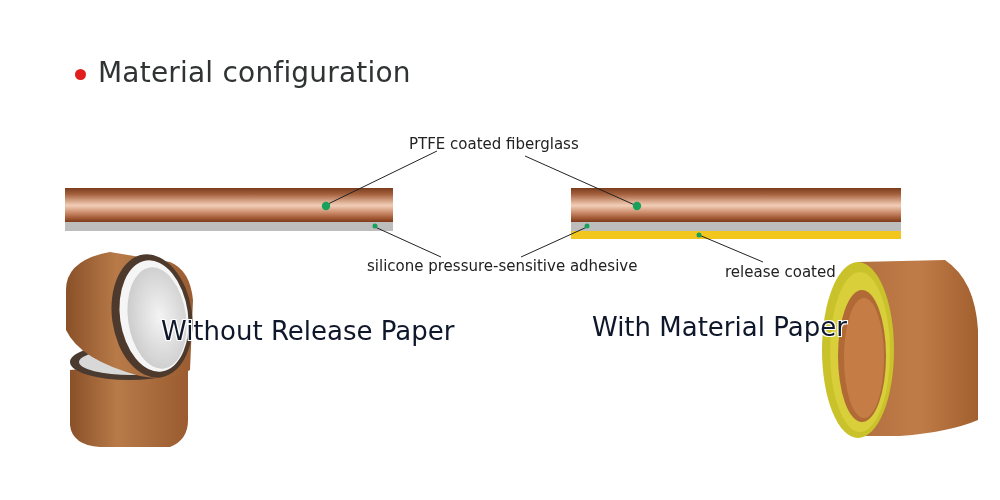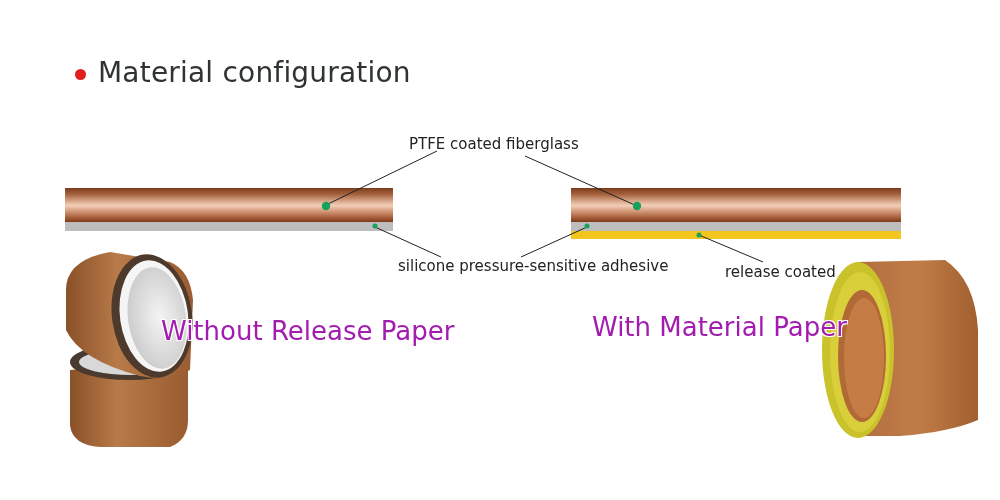--- a/index.html
+++ b/index.html
@@ -3,21 +3,21 @@
 <meta charset="utf-8">
 <style>
   html, body { margin: 0; padding: 0; background: #ffffff; }
   body { width: 1000px; height: 500px; position: relative; overflow: hidden;
          font-family: "DejaVu Sans", sans-serif; color: #2b2b2b; }
   .abs { position: absolute; }
   .title-wrap { left: 75px; top: 56px; display: flex; align-items: center; }
   .bullet { width: 11px; height: 11px; border-radius: 50%; background: #e01e1e; margin-right: 12px; margin-top: 3px; }
   .title { font-size: 28px; color: #2f3333; letter-spacing: 0.2px; }
   .lbl { font-size: 15px; color: #222; white-space: nowrap; }
-  .big { font-size: 26px; color: #a21caf; white-space: nowrap; }
+  .big { font-size: 26px; color: #0f172a; white-space: nowrap; }
   .big.outline { text-shadow: -1px -1px 0 #fff, 1px -1px 0 #fff, -1px 1px 0 #fff, 1px 1px 0 #fff; }
   .copper { background: linear-gradient(to bottom, #7a3c1e 0%, #a4603c 18%, #e6bba2 45%, #f1cdb7 52%, #d09373 70%, #a45a36 88%, #7c3a1b 100%); }
   .grey { background: #bdbdbd; }
   .yellow { background: #f2c61d; }
   svg.overlay { position: absolute; left: 0; top: 0; }
 </style>
 </head>
 <body>
 
 <div class="abs title-wrap">
@@ -79,17 +79,17 @@
   <line x1="587" y1="227" x2="521" y2="257" stroke="#222" stroke-width="1"></line>
   <line x1="699" y1="235" x2="763" y2="262" stroke="#222" stroke-width="1"></line>
   <circle cx="326" cy="206" r="4.2" fill="#17a15a"></circle>
   <circle cx="637" cy="206" r="4.2" fill="#17a15a"></circle>
   <circle cx="375" cy="226" r="2.5" fill="#17a15a"></circle>
   <circle cx="587" cy="226" r="2.5" fill="#17a15a"></circle>
   <circle cx="699" cy="235" r="2.5" fill="#17a15a"></circle>
 </svg>
 
 <div class="abs lbl" style="left:409px; top:135px;">PTFE coated fiberglass</div>
-<div class="abs lbl" style="left:367px; top:257px;margin-left:31px;">silicone pressure-sensitive adhesive</div>
+<div class="abs lbl" style="left:367px; top:257px;">silicone pressure-sensitive adhesive</div>
 <div class="abs lbl" style="left:725px; top:263px;">release coated</div>
 
 <div class="abs big outline" style="left:161px; top:316px;">Without Release Paper</div>
 <div class="abs big outline" style="left:592px; top:312px;">With Material Paper</div>
 
 </body></html>

